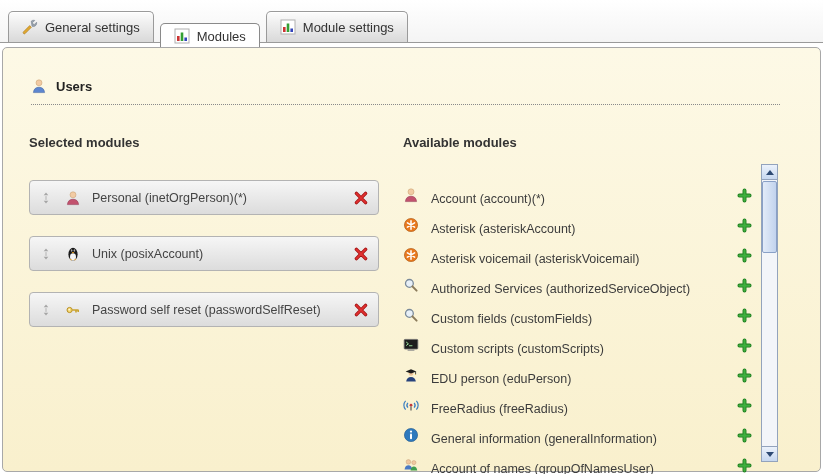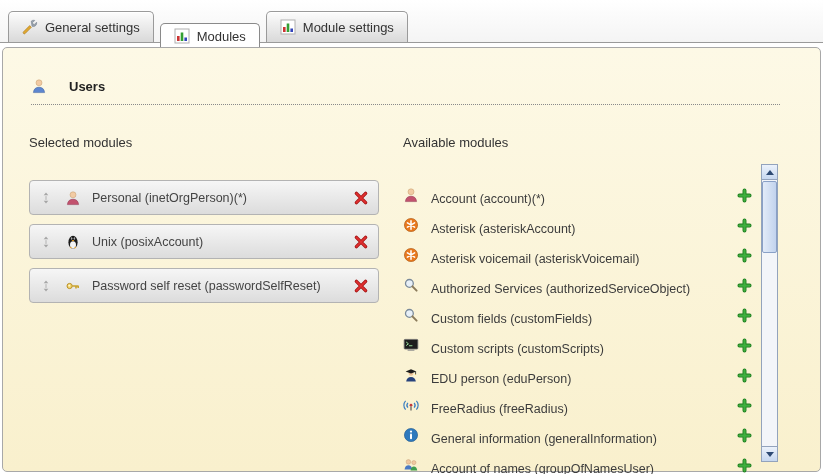--- a/index.html
+++ b/index.html
@@ -39,34 +39,34 @@
   .panel {
     position:absolute; top:47px; left:2px; right:2px; bottom:2px;
     border:1px solid #a8a8a8; border-radius:5px;
     background:linear-gradient(#fdf9e6 0%, #f9f0cd 100%);
     z-index:3;
   }
   .content { padding:0 26px; }
 
   .users-header {
     margin:30px 14px 0 2px;
-    display:flex; align-items:center; gap:22px;
+    display:flex; align-items:center; gap:9px;
     padding-bottom:10px; border-bottom:1px dotted #8a8a8a;
     font-weight:bold; font-size:13px; color:#222;text-align:center;
   }
 
   .cols { display:flex; margin-top:14px; }
   .col-left { width:350px; flex:0 0 350px; }
   .col-right { flex:1; margin-left:24px; position:relative; }
-  .col-heading { margin-top:16px; font-size:13px; color:#333; }
+  .col-heading { margin-top:16px; font-size:13px; color:#333;font-weight:bold; }
 
   
   .sel-list { margin-top:30px; }
   .sel-row {
-    height:35px; margin-bottom:9px;
+    height:35px; margin-bottom:21px;
     display:flex; align-items:center; gap:0;
     padding:0 9px 0 9px;
     border:1px solid #b3b3b3; border-radius:4px;
     background:linear-gradient(#f6f6f6,#dcdcdc);
     cursor:move;
   }
   .sel-row .drag { margin-right:12px; opacity:.85; }
   .sel-row .mod-ic { margin-right:11px; }
   .sel-label { flex:1; font-size:12.5px; color:#444; white-space:nowrap; overflow:hidden; }
   .sel-row .del { cursor:pointer; }

